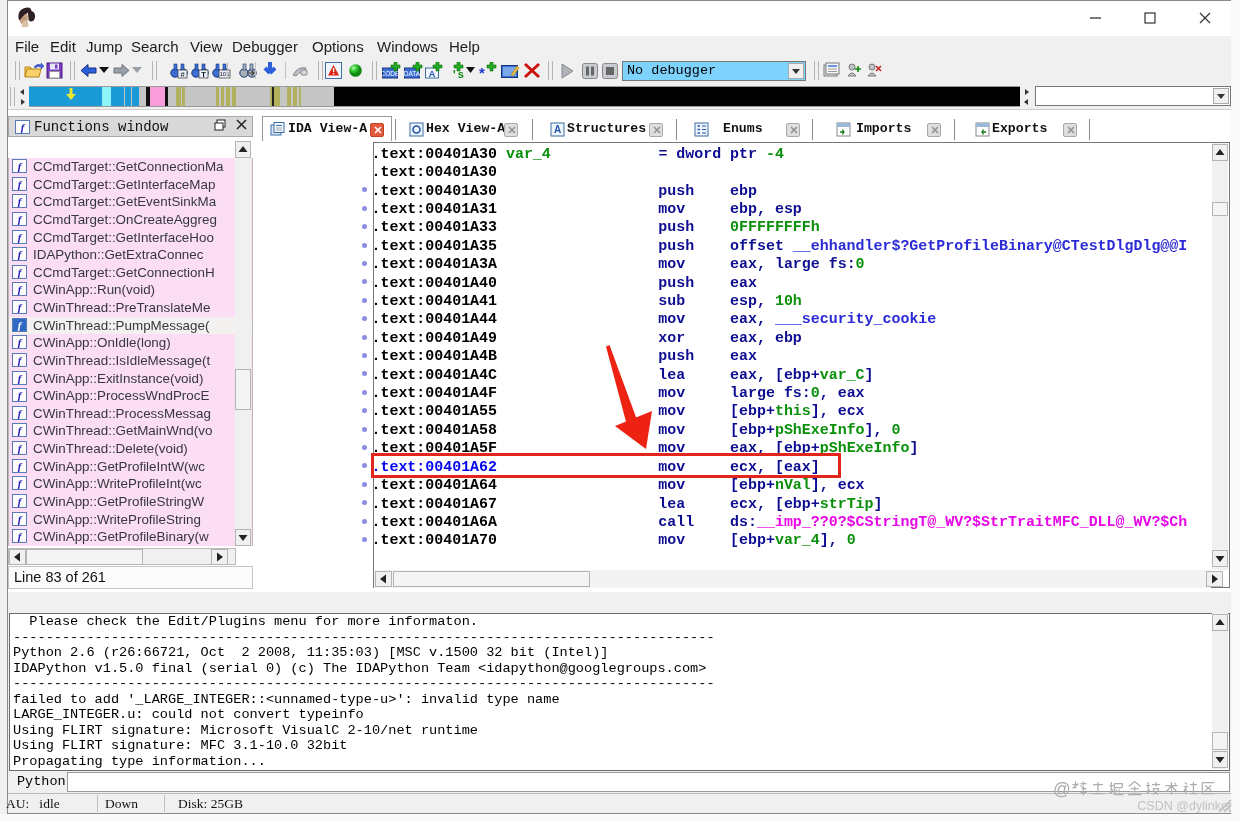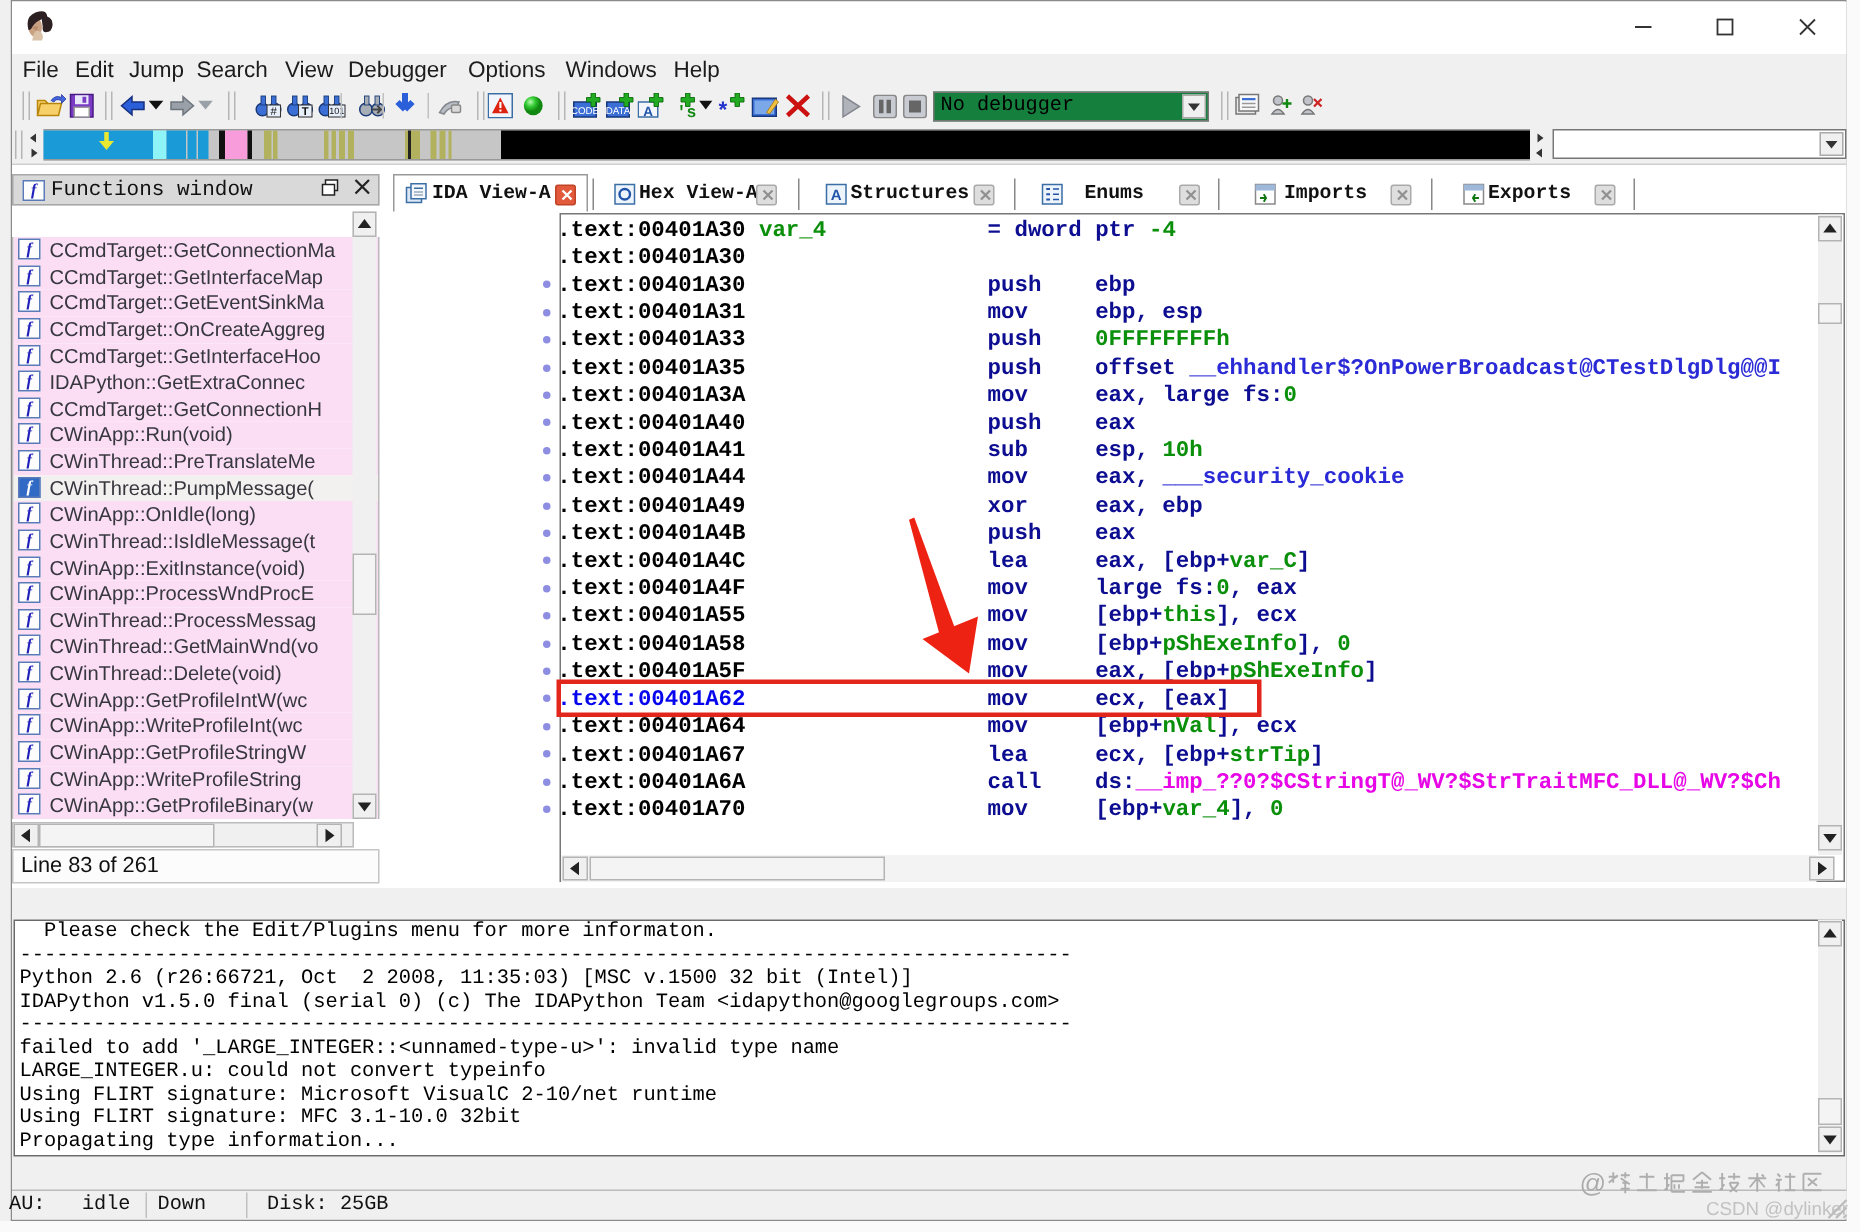--- a/index.html
+++ b/index.html
@@ -38,21 +38,21 @@
   .gr { color:#0a8f0a; }
   .bb { color:#2a2ad6; }
   .mg { color:#e606e6; }
   .bl { color:#0606ee; }
   #asmstatus { position:absolute; left:0px; top:409px; width:837px; height:18px; background:#ebebeb; font-family:"Liberation Mono", monospace; font-size:13.3px; color:#111; }
   #asmhs { position:absolute; left:0px; top:427px; width:837px; height:18px; background:#f3f3f3; }
   #outwin { position:absolute; left:8px; top:592px; width:1223px; height:221px; background:#f0f0f0; }
   #outtitle { position:absolute; left:0; top:1px; width:100%; height:20px; background:#d9d9d9; border:1px solid #a8a8a8; }
   #outtext { position:absolute; left:1px; top:21px; width:1221px; height:158px; background:#fff; border:1px solid #6a6a6a; overflow:hidden; font-family:"Liberation Mono",monospace; font-size:13.6px; line-height:15.5px; color:#000; white-space:pre; padding-left:3px; }
   #pyrow { position:absolute; left:1px; top:179px; width:1221px; height:22px; background:#f0f0f0; }
-  #outstatus { position:absolute; left:0px; top:201px; width:1223px; height:19px; background:#f0f0f0; border-top:1px solid #bbb; font-family:Liberation Mono, monospace; font-size:13.5px; color:#111; }
+  #outstatus { position:absolute; left:0px; top:201px; width:1223px; height:19px; background:#f0f0f0; border-top:1px solid #bbb; font-family:Liberation Serif, serif; font-size:13.5px; color:#111; }
   .titletext-s { position:absolute; left:25px; top:2px; font-family:"Liberation Mono",monospace; font-size:14px; font-weight:normal; color:#111; }
   .wbtn2 { position:absolute; top:2px; width:17px; height:16px; text-align:center; font-size:11px; color:#222; }
   #wm2 { position:absolute; left:1100px; top:799px; width:132px; text-align:right; font-size:12.5px; color:#c2c2c2; z-index:60; }
 </style>
 </head>
 <body>
 <div id="win"></div>
 <div class="abs" style="left:0;top:0;width:7px;height:814px;background:#f0f0f0"></div>
 <div id="titlebar" class="abs" style="left:8px;top:1px;width:1223px;height:35px;background:#fff">
   <svg class="abs" style="left:9px;top:6px" width="19" height="21" viewBox="0 0 19 21">
@@ -207,21 +207,21 @@
     </svg>
 <svg class="abs" style="left:574px;top:5px" width="16" height="16">
       <rect x="0.5" y="0.5" width="15" height="15" rx="2" fill="#c8ccd2" stroke="#888"></rect>
       <rect x="4" y="3.5" width="3" height="9" fill="#666"></rect>
       <rect x="9" y="3.5" width="3" height="9" fill="#666"></rect>
     </svg>
 <svg class="abs" style="left:594px;top:5px" width="16" height="16">
       <rect x="0.5" y="0.5" width="15" height="15" rx="2" fill="#c8ccd2" stroke="#888"></rect>
       <rect x="4" y="4" width="8" height="8" fill="#666"></rect>
     </svg>
-<div class="abs" style="left:614px;top:3px;width:184px;height:20px;background:#15803d;border:1px solid #777">
+<div class="abs" style="left:614px;top:3px;width:184px;height:20px;background:#7dd3fc;border:1px solid #777">
       <span class="mono" style="position:absolute;left:4px;top:1px;font-size:13.5px">No debugger</span>
       <div class="abs" style="right:1px;top:1px;width:16px;height:16px;background:#f0f0f0;border:1px solid #aaa"><svg width="14" height="14">
           <polygon points="3,5 11,5 7,10" fill="#333"></polygon>
         </svg></div>
     </div>
 <div class="grip" style="left:806px"></div>
 <svg class="abs" style="left:815px;top:4px" width="18" height="17">
       <rect x="1" y="3" width="13" height="11" fill="#e8e8e8" stroke="#777"></rect>
       <rect x="3" y="1" width="13" height="11" fill="#f8f8f8" stroke="#777"></rect>
       <line x1="5" y1="4" x2="14" y2="4" stroke="#3b6fd6" stroke-width="1.5"></line>
@@ -471,21 +471,21 @@
           <path d="M3 3 L9 9 M9 3 L3 9" stroke="#909090" stroke-width="1.5"></path>
         </svg></div>
 <div class="tabsep" style="left:826px"></div>
   </div>
   <div id="idaview">
     <pre id="asm">.text:00401A30 <span class="gr">var_4</span>            <span class="nv">= </span><span class="nv">dword ptr </span><span class="gr">-4</span>
 .text:00401A30
 .text:00401A30                  <span class="nv">push</span>    <span class="nv">ebp</span>
 .text:00401A31                  <span class="nv">mov</span>     <span class="nv">ebp, esp</span>
 .text:00401A33                  <span class="nv">push</span>    <span class="gr">0FFFFFFFFh</span>
-.text:00401A35                  <span class="nv">push</span>    <span class="nv">offset </span><span class="bb">__ehhandler$?OnPowerBroadcast@CTestDlgDlg@@I</span>
+.text:00401A35                  <span class="nv">push</span>    <span class="nv">offset </span><span class="bb">__ehhandler$?GetProfileBinary@CTestDlgDlg@@I</span>
 .text:00401A3A                  <span class="nv">mov</span>     <span class="nv">eax, </span><span class="nv">large fs:</span><span class="gr">0</span>
 .text:00401A40                  <span class="nv">push</span>    <span class="nv">eax</span>
 .text:00401A41                  <span class="nv">sub</span>     <span class="nv">esp, </span><span class="gr">10h</span>
 .text:00401A44                  <span class="nv">mov</span>     <span class="nv">eax, </span><span class="bb">___security_cookie</span>
 .text:00401A49                  <span class="nv">xor</span>     <span class="nv">eax, ebp</span>
 .text:00401A4B                  <span class="nv">push</span>    <span class="nv">eax</span>
 .text:00401A4C                  <span class="nv">lea</span>     <span class="nv">eax, [ebp+</span><span class="gr">var_C</span><span class="nv">]</span>
 .text:00401A4F                  <span class="nv">mov</span>     <span class="nv">large fs:</span><span class="gr">0</span><span class="nv">, eax</span>
 .text:00401A55                  <span class="nv">mov</span>     <span class="nv">[ebp+</span><span class="gr">this</span><span class="nv">], ecx</span>
 .text:00401A58                  <span class="nv">mov</span>     <span class="nv">[ebp+</span><span class="gr">pShExeInfo</span><span class="nv">], </span><span class="gr">0</span>
@@ -552,20 +552,24 @@
   <div class="abs" style="left:1px;top:21px;width:1221px;height:158px;pointer-events:none">
       <div class="abs" style="left:1203px;top:0px;width:16px;height:156px;background:#f0f0f0"></div>
       <div class="sbbtn" style="left:1203px;top:1px;width:16px;height:17px"><svg width="14" height="15">
           <polygon points="7.0,4.0 2.5,10.0 11.5,10.0" fill="#222"></polygon>
         </svg></div>
       <div class="sbthumb" style="left:1203px;top:119px;width:16px;height:18px"></div>
       <div class="sbbtn" style="left:1203px;top:138px;width:16px;height:17px"><svg width="14" height="15">
           <polygon points="2.5,5.0 11.5,5.0 7.0,11.0" fill="#222"></polygon>
         </svg></div>
     </div>
+  <div id="pyrow">
+    <span class="mono" style="position:absolute;left:8px;top:3px;font-size:13.5px">Python</span>
+    <div class="abs" style="left:58px;top:1px;width:1163px;height:20px;background:#fff;border:1px solid #999"></div>
+  </div>
   <div id="outstatus">
     <span style="position:absolute;left:-2px;top:2px">AU:&nbsp;&nbsp;&nbsp;idle</span>
     <span class="abs" style="left:89px;top:1px;width:1px;height:17px;background:#c0c0c0"></span>
     <span style="position:absolute;left:97px;top:2px">Down</span>
     <span class="abs" style="left:156px;top:1px;width:1px;height:17px;background:#c0c0c0"></span>
     <span style="position:absolute;left:170px;top:2px">Disk: 25GB</span>
   </div>
 </div>
 <svg id="wm1s" style="position:absolute;left:1053px;top:779px;z-index:60" width="170" height="20">
     <text x="0" y="15.5" font-size="17.5" fill="#ababab" font-family="Liberation Sans">@</text>

